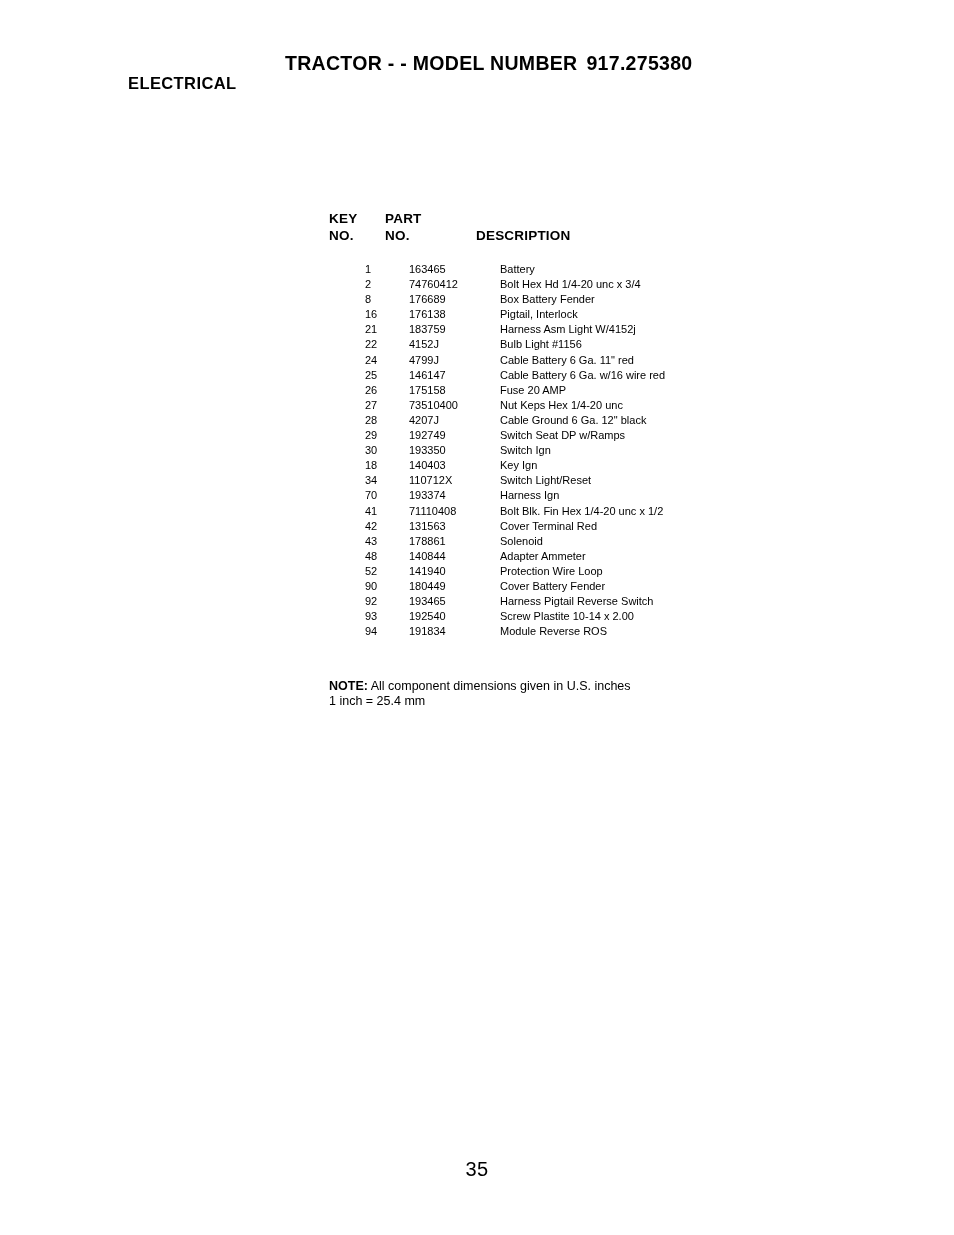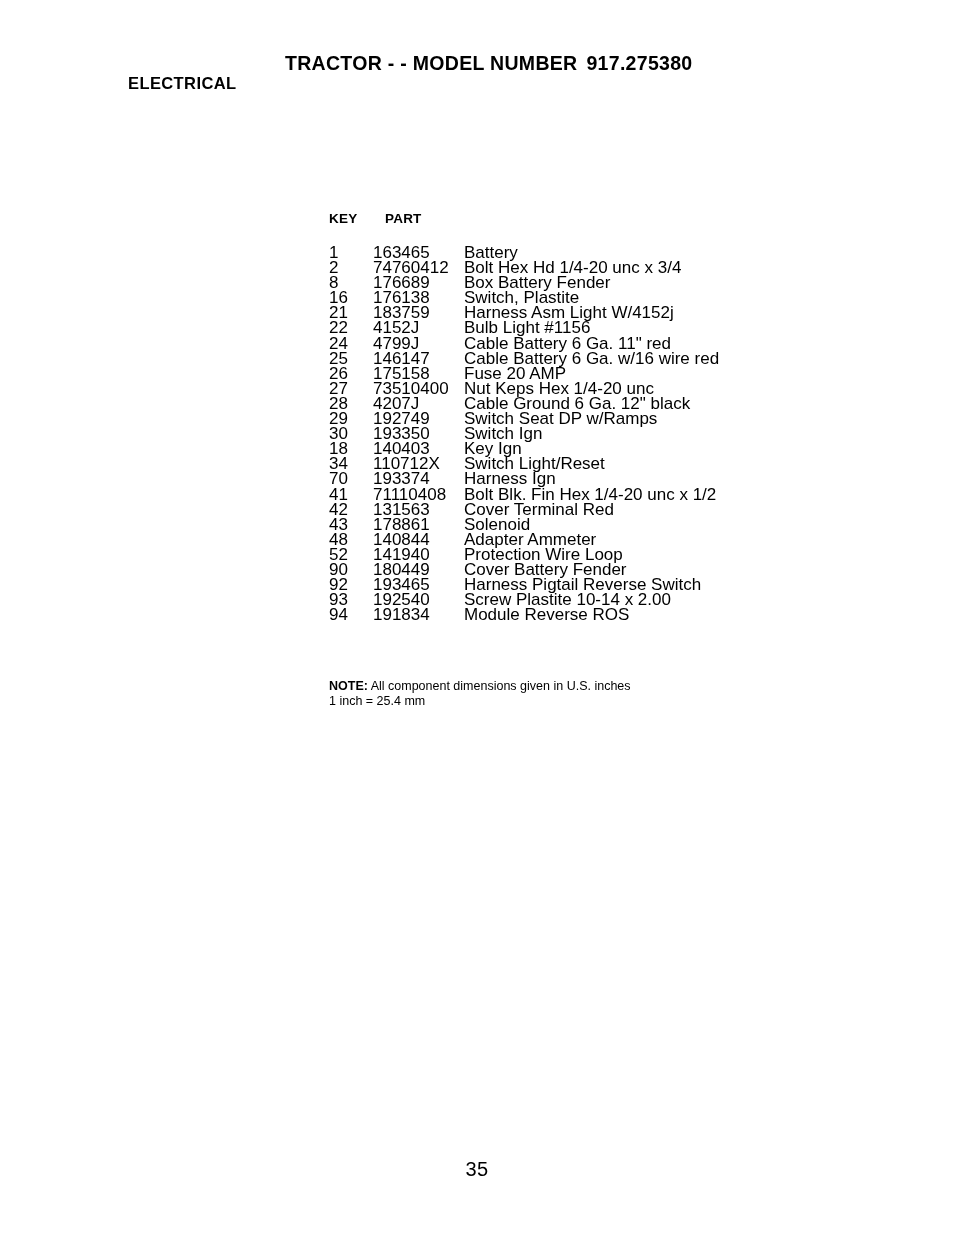--- a/index.html
+++ b/index.html
@@ -78,21 +78,22 @@
     width: 91px;
     vertical-align: top;
     padding-left: 12px;
   }
   .col-desc {
     display: inline-block;
     vertical-align: top;
   }
 
   .parts-rows {
-    font-size: 17px;
+    font-size: 11px;
+    margin-left: 36px;
   }
   .part-row {
     display: block;
     height: 15.1px;
     line-height: 15.1px;
     white-space: nowrap;
   }
   .part-row .cell-key {
     display: inline-block;
     width: 44px;
@@ -145,27 +146,30 @@
   </div>
 
   <div class="section-label">ELECTRICAL</div>
 
   <div class="parts-block">
 
     <div class="table-head">
       <span class="head-row">
         <span class="col-key">KEY</span><span class="col-part">PART</span>
       </span>
+      <span class="head-row">
+        <span class="col-key">NO.</span><span class="col-part">NO.</span><span class="col-desc">DESCRIPTION</span>
+      </span>
     </div>
 
     <div class="parts-rows" id="parts-rows">
         <span class="part-row"><span class="cell-key">1</span><span class="cell-part">163465</span><span class="cell-desc">Battery</span></span>
         <span class="part-row"><span class="cell-key">2</span><span class="cell-part">74760412</span><span class="cell-desc">Bolt Hex Hd 1/4-20 unc x 3/4</span></span>
         <span class="part-row"><span class="cell-key">8</span><span class="cell-part">176689</span><span class="cell-desc">Box Battery Fender</span></span>
-        <span class="part-row"><span class="cell-key">16</span><span class="cell-part">176138</span><span class="cell-desc">Switch, Plastite</span></span>
+        <span class="part-row"><span class="cell-key">16</span><span class="cell-part">176138</span><span class="cell-desc">Pigtail, Interlock</span></span>
         <span class="part-row"><span class="cell-key">21</span><span class="cell-part">183759</span><span class="cell-desc">Harness Asm Light W/4152j</span></span>
         <span class="part-row"><span class="cell-key">22</span><span class="cell-part">4152J</span><span class="cell-desc">Bulb Light #1156</span></span>
         <span class="part-row"><span class="cell-key">24</span><span class="cell-part">4799J</span><span class="cell-desc">Cable Battery 6 Ga. 11" red</span></span>
         <span class="part-row"><span class="cell-key">25</span><span class="cell-part">146147</span><span class="cell-desc">Cable Battery 6 Ga. w/16 wire red</span></span>
         <span class="part-row"><span class="cell-key">26</span><span class="cell-part">175158</span><span class="cell-desc">Fuse 20 AMP</span></span>
         <span class="part-row"><span class="cell-key">27</span><span class="cell-part">73510400</span><span class="cell-desc">Nut Keps Hex 1/4-20 unc</span></span>
         <span class="part-row"><span class="cell-key">28</span><span class="cell-part">4207J</span><span class="cell-desc">Cable Ground 6 Ga. 12" black</span></span>
         <span class="part-row"><span class="cell-key">29</span><span class="cell-part">192749</span><span class="cell-desc">Switch Seat DP w/Ramps</span></span>
         <span class="part-row"><span class="cell-key">30</span><span class="cell-part">193350</span><span class="cell-desc">Switch Ign</span></span>
         <span class="part-row"><span class="cell-key">18</span><span class="cell-part">140403</span><span class="cell-desc">Key Ign</span></span>

